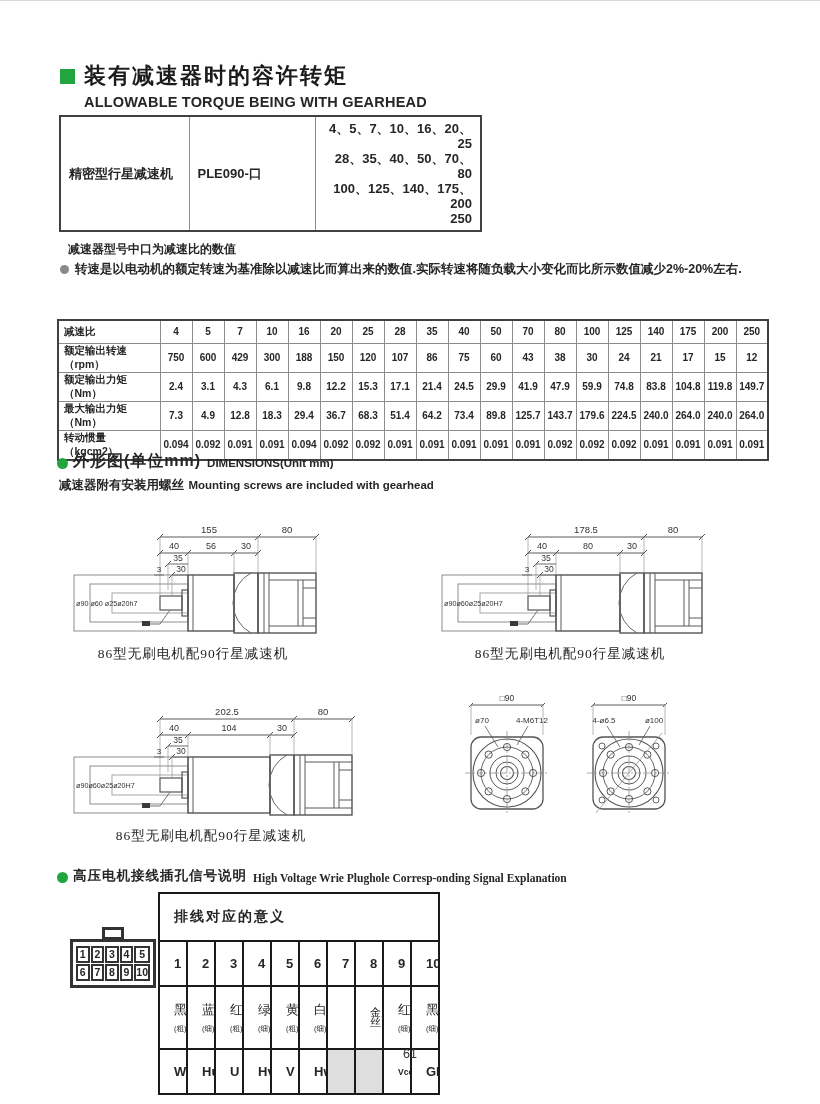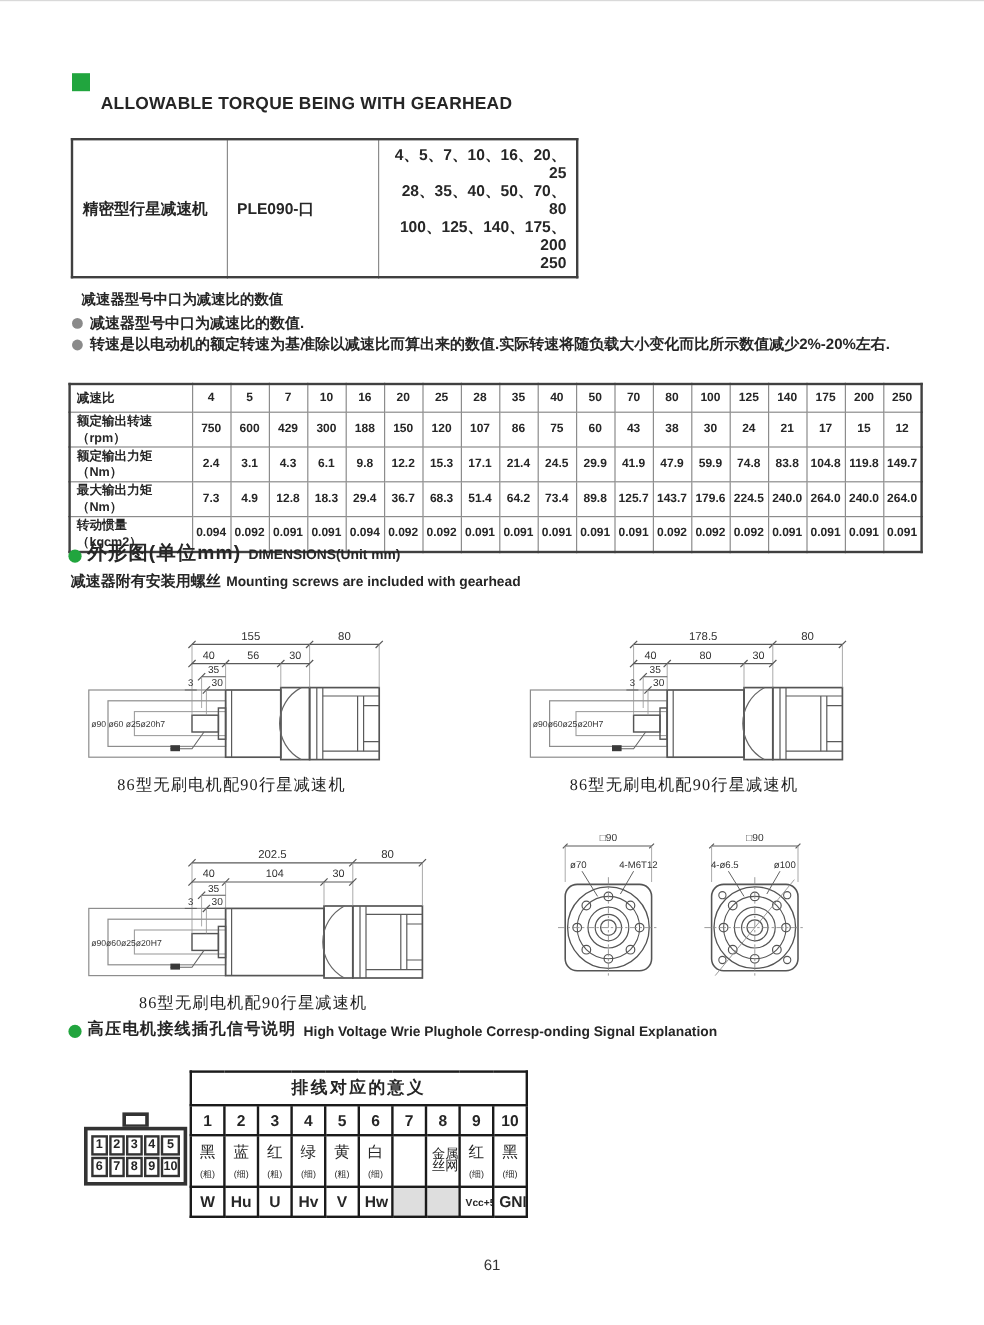--- a/index.html
+++ b/index.html
@@ -39,54 +39,55 @@
   .tq-table td.rl { text-align:left; padding-left:5px; font-size:10.5px; }
 
   
   .sec-line1 { display:flex; align-items:center; }
   .sec-zh { font-size:16px; font-weight:bold; letter-spacing:1px; }
   .sec-en { font-size:11.5px; font-weight:bold; margin-left:6px; margin-top:3px; }
   .sec-line2 { margin-top:3px; margin-left:2px; }
   .sec-zh2 { font-size:12.5px; font-weight:bold; }
   .sec-en2 { font-size:11.5px; font-weight:bold; }
   .dim-head { left:57px; top:450px; }
-  .sig-head { left:57px; top:848px; }
+  .sig-head { left:57px; top:866px;font-family:Liberation Serif, serif; }
   .sig-head .sec-zh { font-size:13.5px; }
 
   .caption { font-family:Liberation Serif, serif; font-size:13.5px; text-align:center; letter-spacing:1px; color:#1e1e1e; }
 
   
   .connector { left:70px; top:926px; width:86px; }
   .conn-tab { width:22px; height:13px; border:3px solid #333; margin:0 auto; }
   .conn-body { border:3px solid #333; padding:4px 3px; margin-top:-1px; background:#fff; }
   .conn-grid { display:grid; grid-template-columns:repeat(5,1fr); gap:1px; }
   .pin-cell { border:2px solid #333; font-size:10.5px; font-weight:bold; text-align:center; height:17px; line-height:13px; }
 
   
   .sig-table { left:158px; top:891px; width:282px; border:2px solid #1a1a1a; table-layout:fixed; }
-  .sig-table td { border:2px solid #1a1a1a; text-align:center; padding:4px; overflow:hidden; }
+  .sig-table td { border:2px solid #1a1a1a; text-align:left; padding:14px; overflow:hidden; }
   .sig-title { font-size:14px; font-weight:bold; height:21px; letter-spacing:2px; }
   .sig-pin { font-size:13px; font-weight:bold; height:23px; }
   .sig-wire { font-size:13px; height:37px; }
   .sig-wire .paren { font-size:7.5px; }
   .sig-wire .small2 { font-size:11px; line-height:10px; word-break:break-all; display:inline-block; width:22px; }
   .sig-sym { font-size:13px; font-weight:bold; height:21px; }
   .sig-sym.small { font-size:8.5px; }
   .sig-sym.empty { background:#dedede; }
 
   .page-num { top:1046px; left:0; width:100%; text-align:center; font-size:12.5px; color:#333; }
 
   svg text { font-family:"Liberation Sans", sans-serif; }
 </style>
 </head>
 <body>
 
 <div class="abs hdr">
   <div class="title-row">
     <span class="green-sq"></span>
+    <span class="title-zh">装有减速器时的容许转矩</span>
   </div>
   <div class="subtitle">ALLOWABLE TORQUE BEING WITH GEARHEAD</div>
 </div>
 
 <table class="abs gh-table">
   <colgroup>
       <col style="width:129px">
       <col style="width:126px">
       <col style="width:166px">
     </colgroup>
@@ -99,24 +100,20 @@
       <div>28、35、40、50、70、80</div>
       <div>100、125、140、175、200</div>
       <div>250</div>
     </td>
   </tr>
 </tbody>
   </table>
 <div class="abs gh-footnote">减速器型号中口为减速比的数值</div>
 
 <div class="abs notes">
-  <div class="note">
-      <span class="dot gray"></span>
-      <span>减速器型号中口为减速比的数值.</span>
-    </div>
   <div class="note">
       <span class="dot gray"></span>
       <span>转速是以电动机的额定转速为基准除以减速比而算出来的数值.实际转速将随负载大小变化而比所示数值减少2%-20%左右.</span>
     </div>
 </div>
 
 <table class="abs tq-table">
     <colgroup>
       <col style="width: 102px;">
       <col style="width: 32px;">

